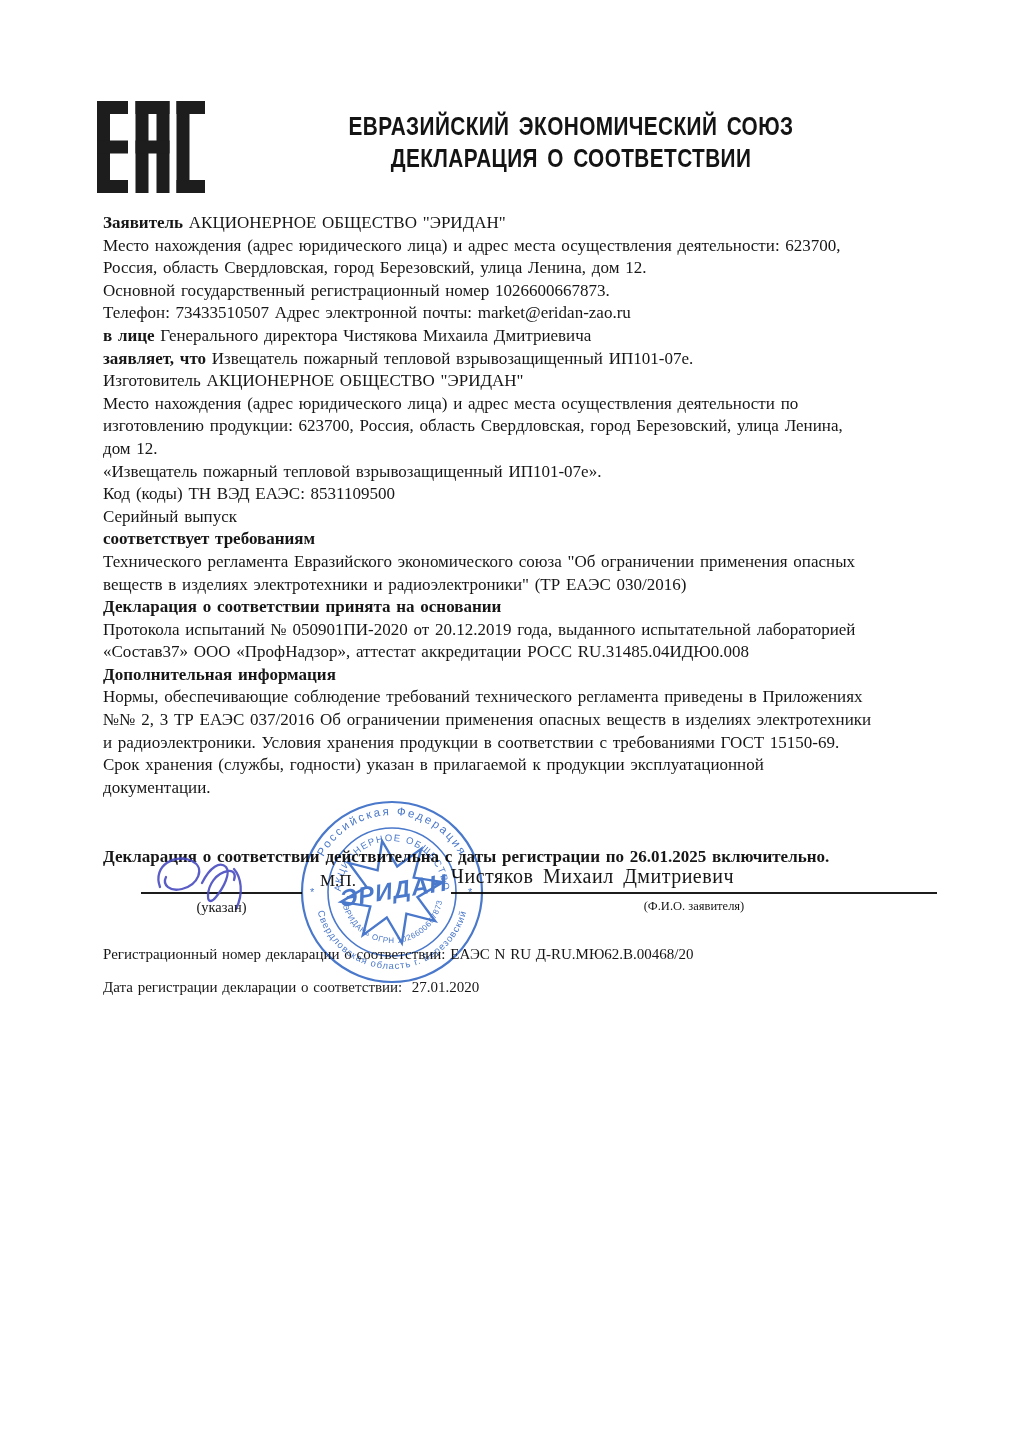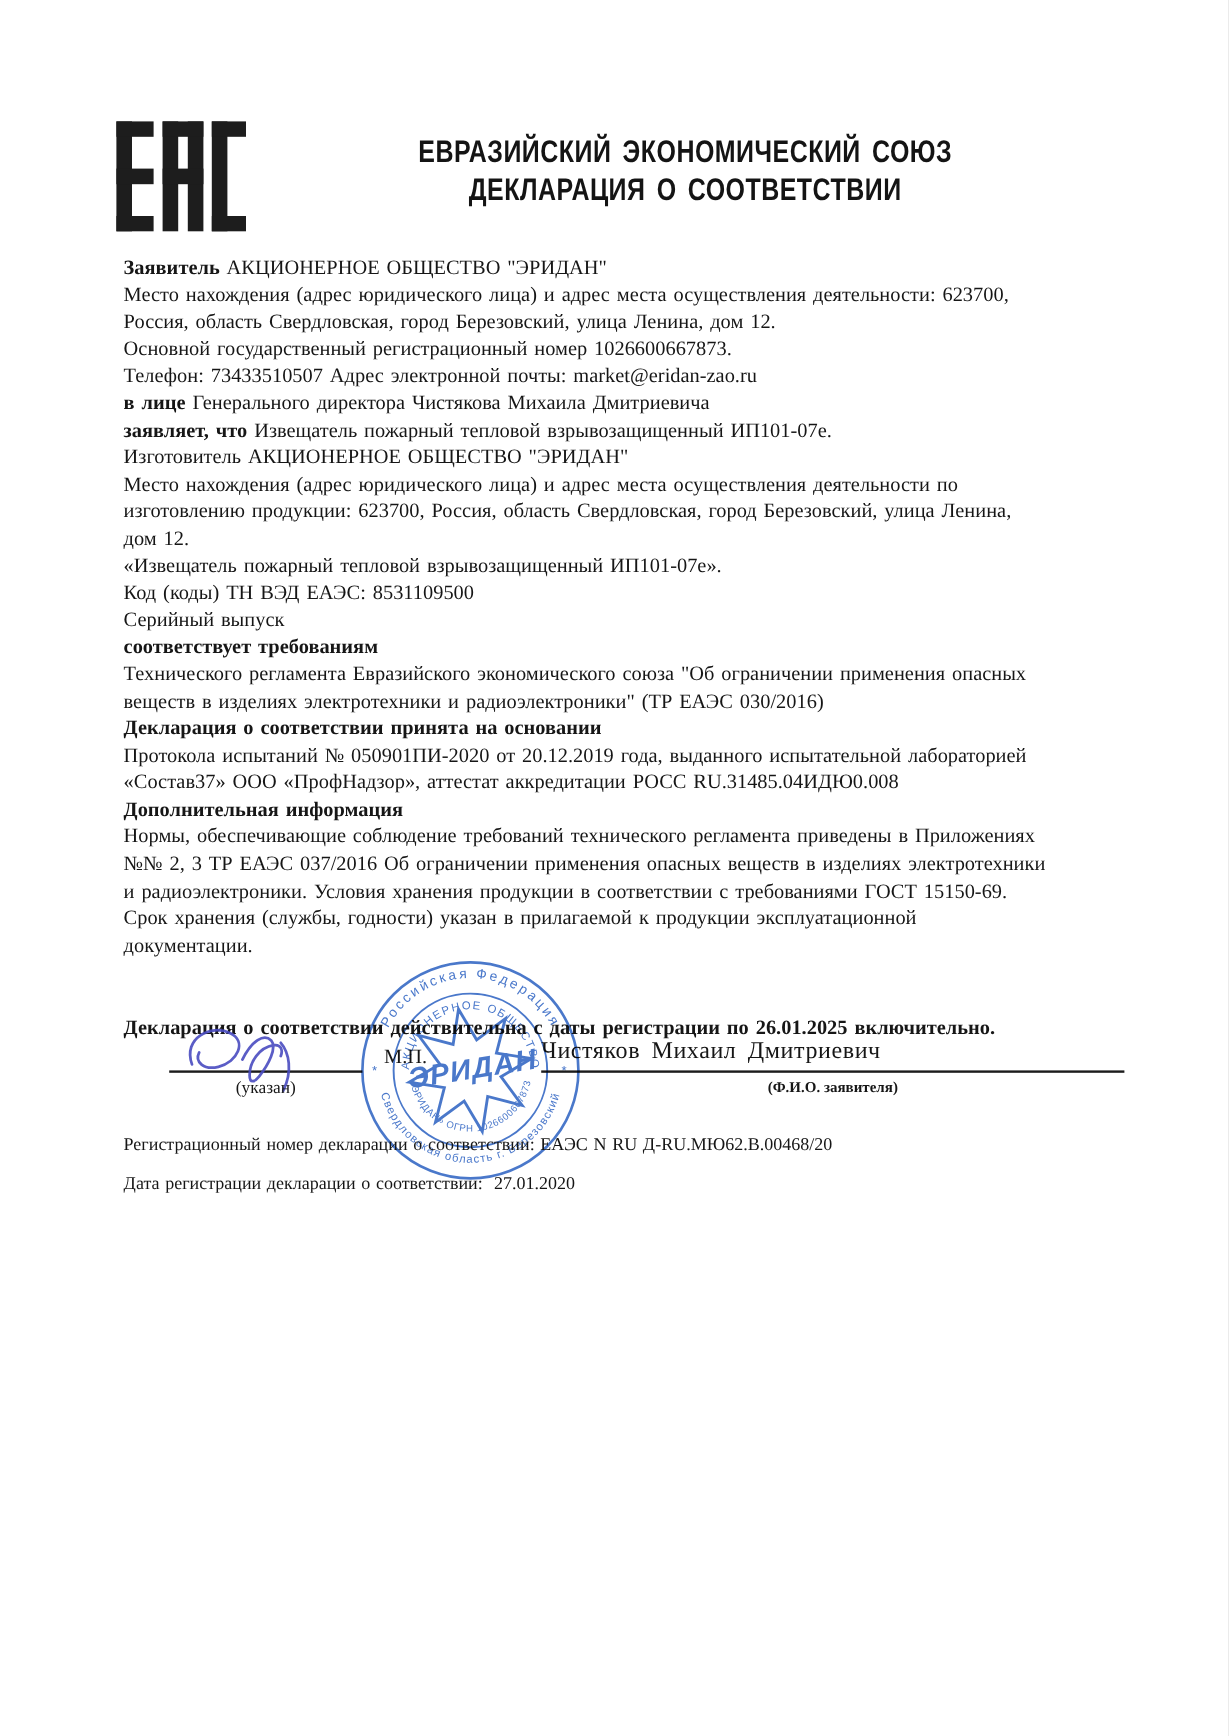--- a/index.html
+++ b/index.html
@@ -45,21 +45,21 @@
     position:absolute;left:141px;top:899px;width:161px;
     text-align:center;font-size:14.5px;
   }
   .mp-label{position:absolute;left:320px;top:871px;font-size:17px;}
   .fio-name{
     position:absolute;left:451px;top:865px;width:486px;
     text-align:left;font-size:20px;letter-spacing:0.5px;word-spacing:4px;
   }
   .fio-label{
     position:absolute;left:451px;top:899px;width:486px;
-    text-align:center;font-size:12.5px;font-weight:bold;
+    text-align:center;font-size:12.5px;
   }
   
   .stamp{
     position:absolute;left:297px;top:797px;
     mix-blend-mode:multiply;opacity:0.92;
   }
   .stamp text, .stamp textPath{
     font-family:"Liberation Sans", sans-serif;
     fill:#3a6cc6;
   }

